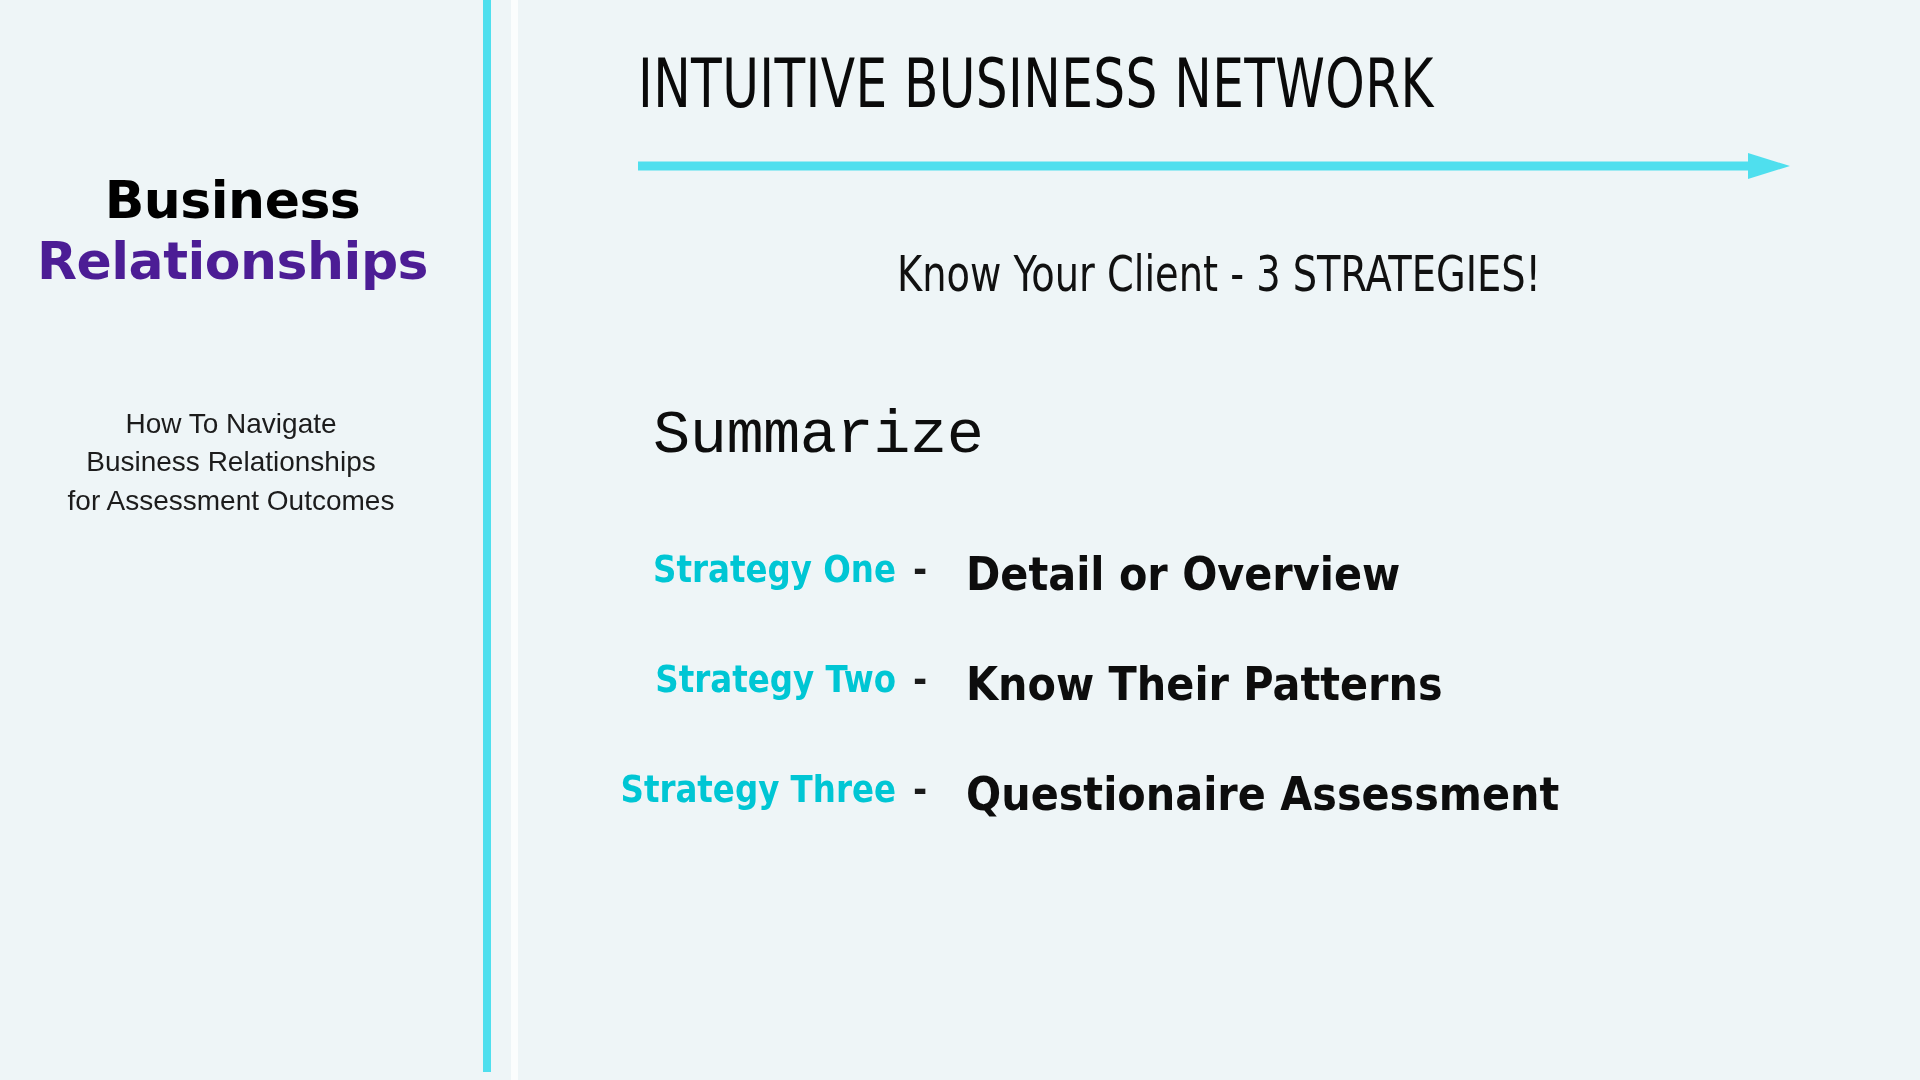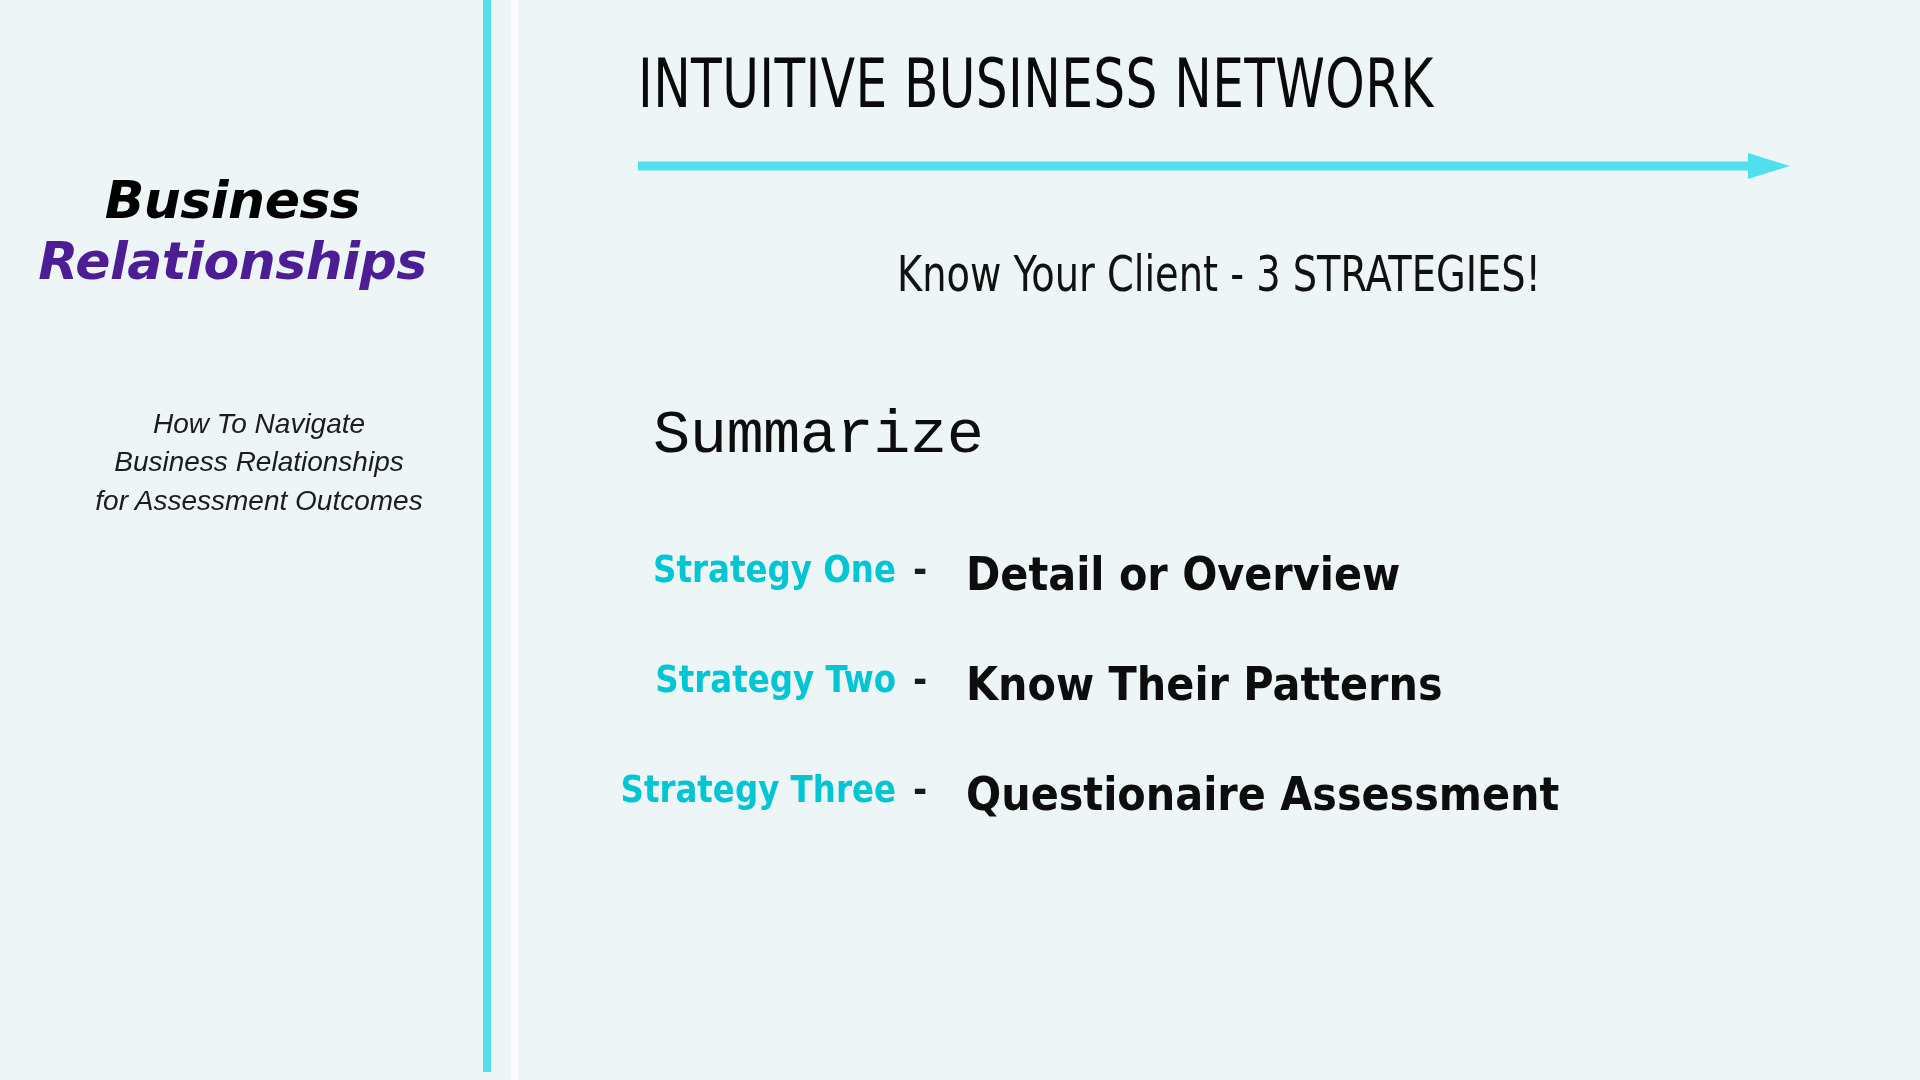--- a/index.html
+++ b/index.html
@@ -39,21 +39,20 @@
     background: #fbfdfd;
   }
 
   
   .sidebar {
     position: absolute;
     left: 0;
     top: 0;
     width: 483px;
     height: 940px;
-    font-style: italic;
   }
   .sidebar-title-block {
     position: absolute;
     left: 0;
     top: 170px;
     width: 465px;
     text-align: center;
   }
   .sidebar-title-line1 {
     font-family: "DejaVu Sans", sans-serif;
@@ -74,21 +73,20 @@
   .sidebar-subtitle {
     position: absolute;
     left: 0;
     top: 405px;
     width: 462px;
     text-align: center;
     font-family: "Liberation Sans", sans-serif;
     font-size: 28px;
     line-height: 1.37;
     color: #1c1c1c;
-    padding-left: 28px;
   }
   .sidebar-subtitle div { white-space: nowrap; }
 
   
   .main {
     position: absolute;
     left: 518px;
     top: 0;
     right: 0;
     height: 1080px;

